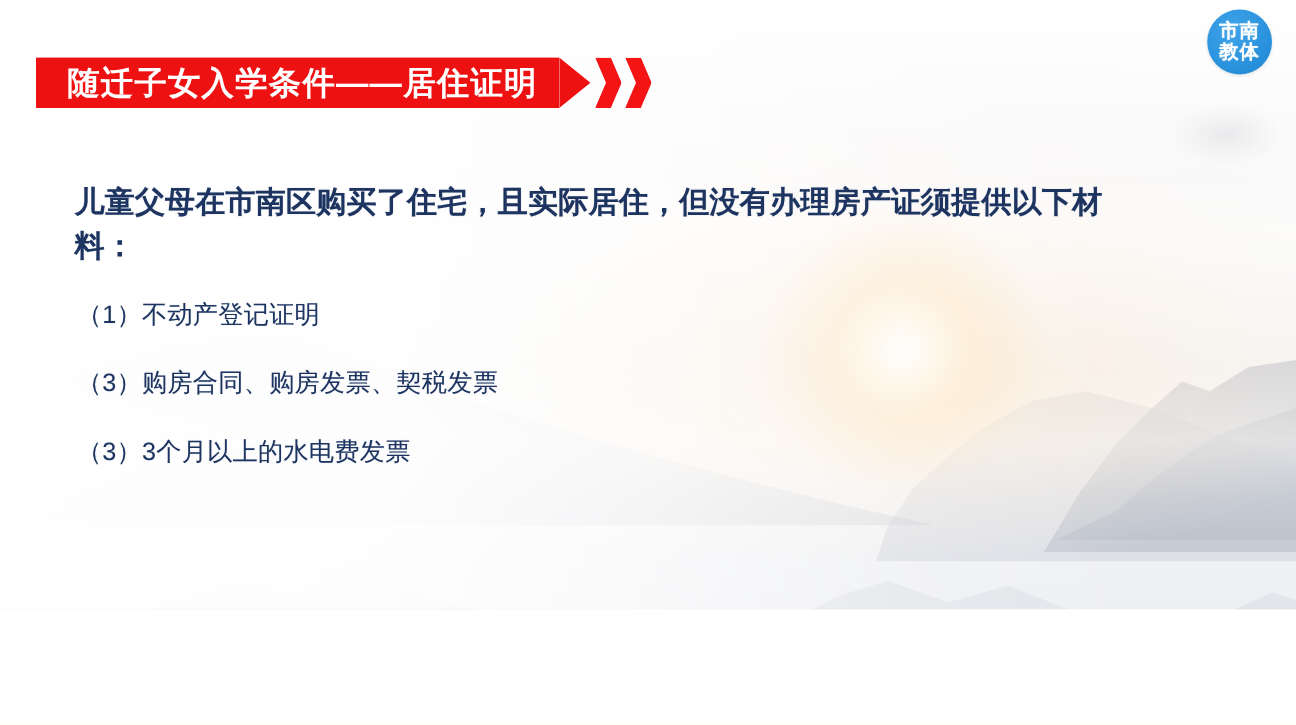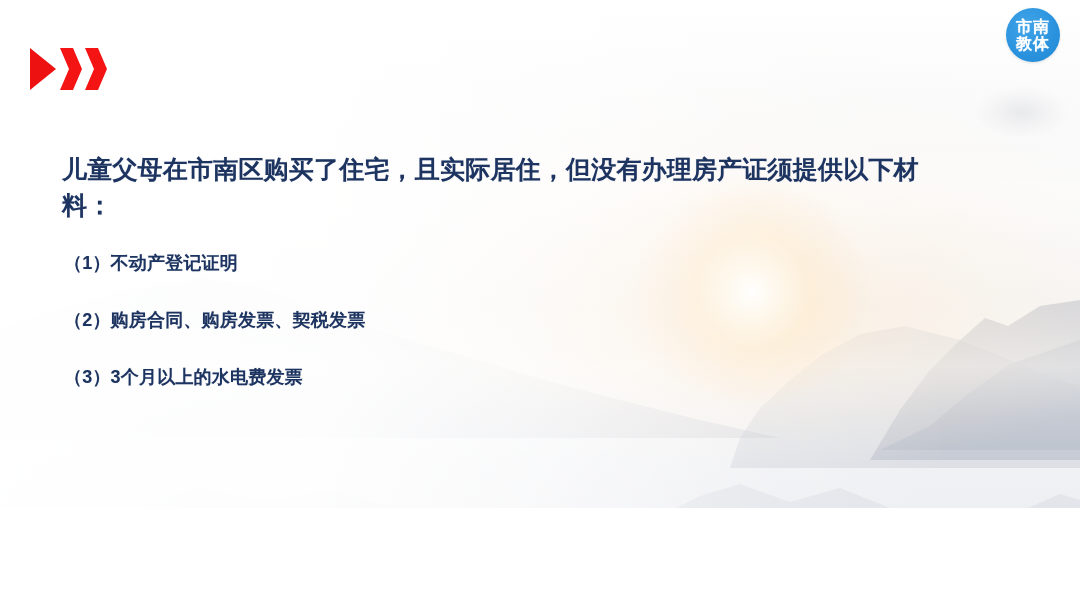--- a/index.html
+++ b/index.html
@@ -189,22 +189,22 @@
     position: absolute;
     left: 64px;
     top: 248px;
     width: 900px;
     margin: 0;
     padding: 0;
     list-style: none;
   }
   .list-item {
     color: #1d3461;
-    font-size: 18px;
-    font-weight: 700;
+    font-size: 21px;
+    font-weight: 400;
     line-height: 30px;
     letter-spacing: 0.2px;
     margin-bottom: 27px;
     text-shadow: 0 0 1px rgba(29,52,97,0.22);
     white-space: nowrap;
   }
   .list-item:last-child { margin-bottom: 16px; }
 </style>
 </head>
 <body>
@@ -251,30 +251,33 @@
   <div class="bg-layer bg-sun"></div>
   <div class="bg-layer bg-left-wash"></div>
   <div class="bg-layer bg-smudge"></div>
 
   <div class="logo">
     <span class="logo-line">市南</span>
     <span class="logo-line">教体</span>
   </div>
 
   <div class="banner">
+    <div class="banner-bar">
+      <span class="banner-title">随迁子女入学条件——居住证明</span>
+    </div>
     <div class="banner-point"></div>
     <div class="banner-chevrons">
       <span class="chev c1"></span>
       <span class="chev c2"></span>
     </div>
   </div>
 
   <div class="body-wrap">
     <p class="intro">儿童父母在市南区购买了住宅，且实际居住，但没有办理房产证须提供以下材料：</p>
   </div>
 
   <ul class="list">
     <li class="list-item">（1）不动产登记证明</li>
-    <li class="list-item">（2）购房合同、购房发票、契税发票</li>
+    <li class="list-item">（3）购房合同、购房发票、契税发票</li>
     <li class="list-item">（3）3个月以上的水电费发票</li>
   </ul>
 
 </div>
 
 </body></html>

